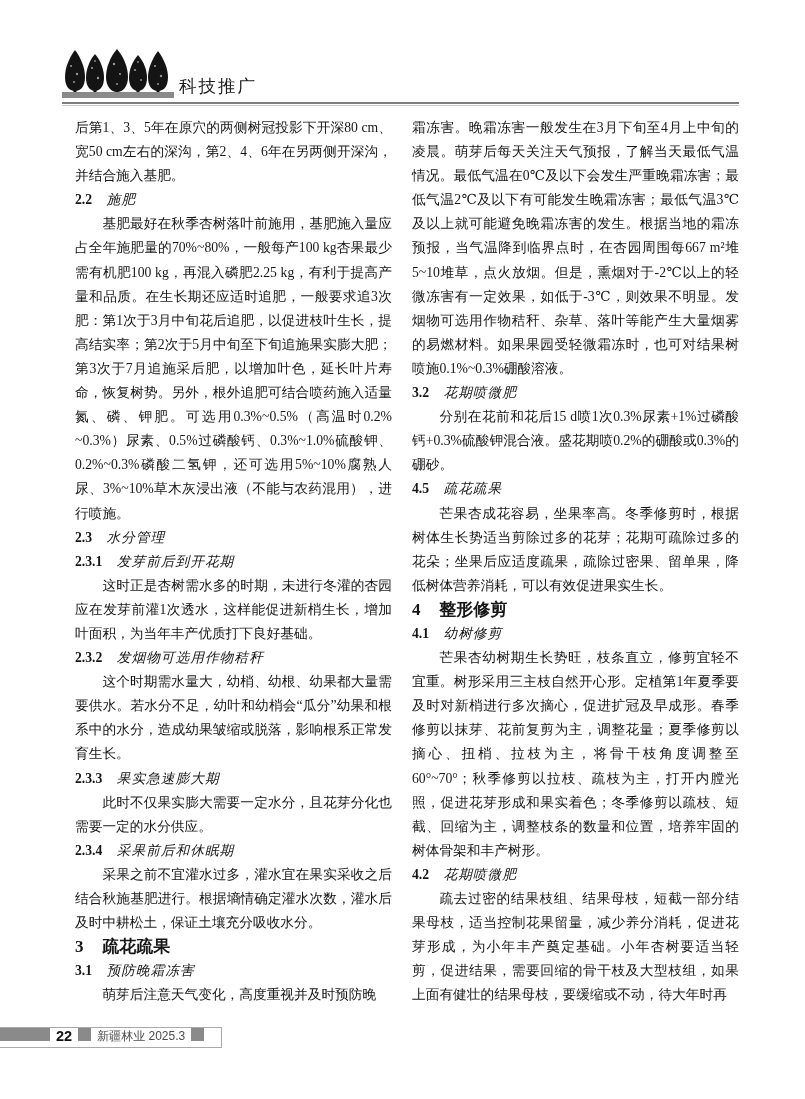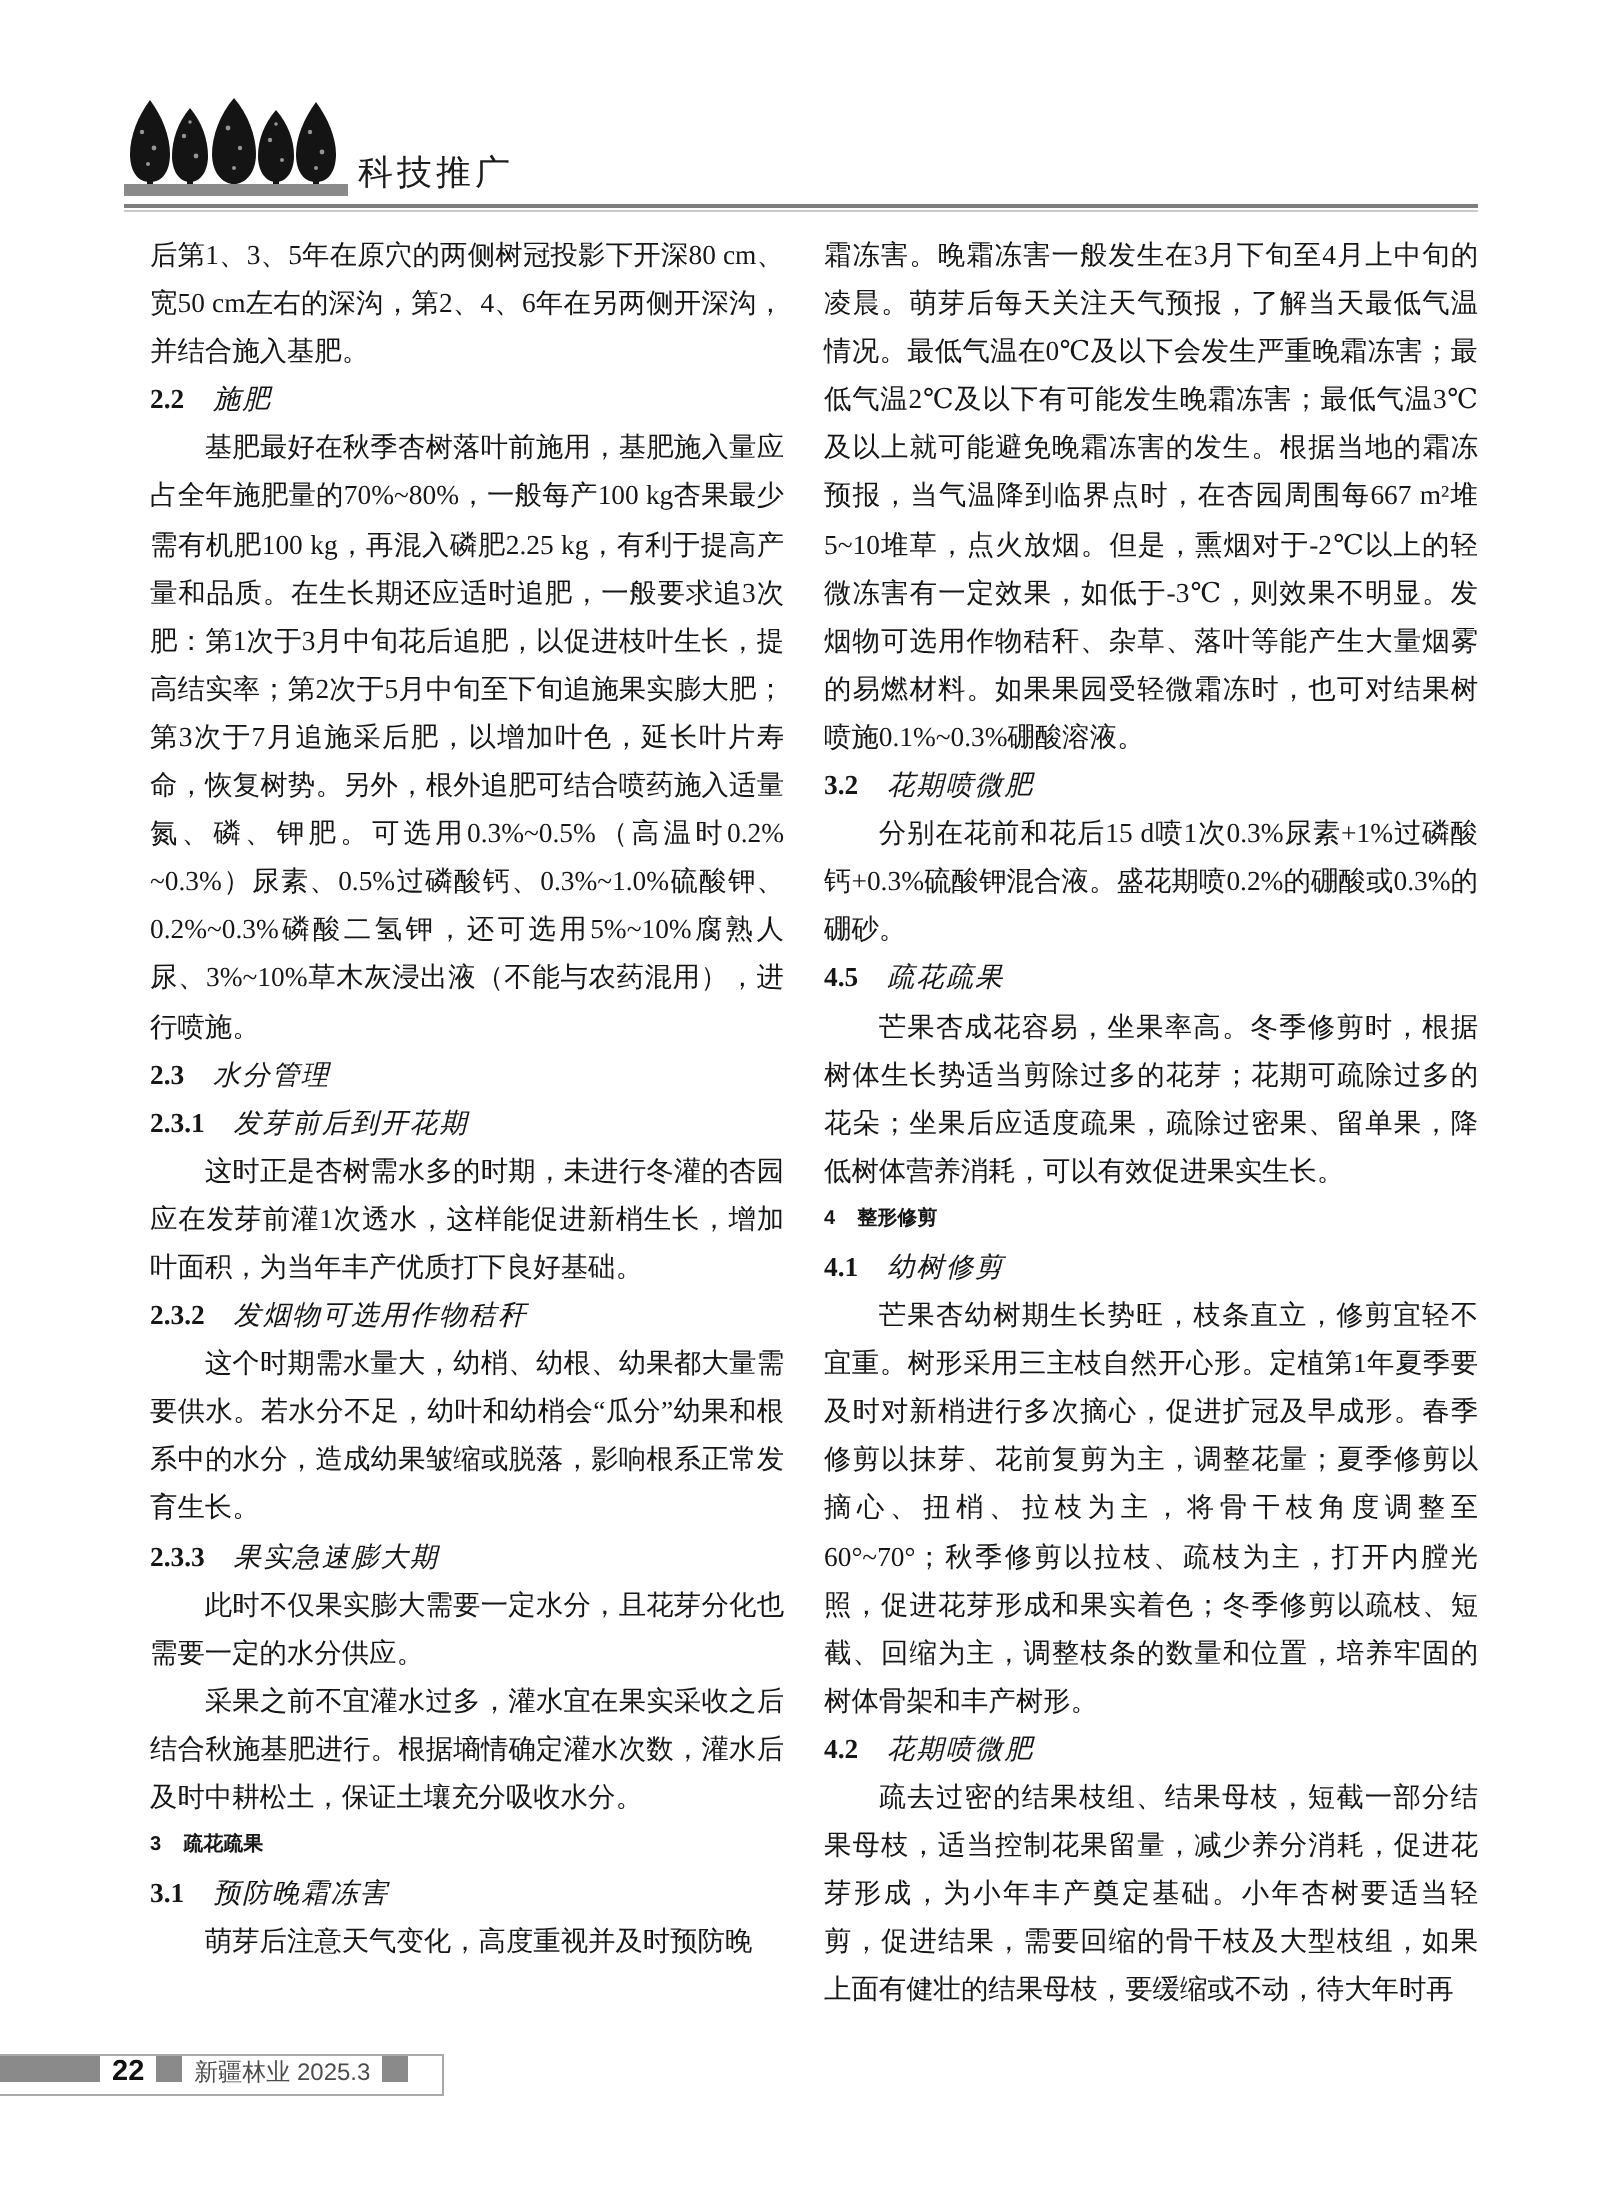--- a/index.html
+++ b/index.html
@@ -29,22 +29,22 @@
     position: absolute; top: 116px;
     font-size: 13.7px; line-height: 24.1px;
     text-align: justify; text-justify: inter-ideograph;
     color: #161616;
   }
   .col-left  { left: 75px;  width: 317px; }
   .col-right { left: 412px; width: 327px; }
   .para { text-indent: 2em; }
   .para.noindent { text-indent: 0; }
   .h1 {
-    font-family: Liberation Sans, sans-serif;
-    font-weight: bold; font-size: 10px;
+    font-family: Liberation Serif, serif;
+    font-weight: bold; font-size: 17px;
   }
   .h1 .hnum { margin-right: 1.1em; }
   .h2 .hnum {
     font-weight: bold; font-family: "Liberation Serif", serif; margin-right: 1.05em;
   }
   .h2 .htitle {
     font-style: italic; letter-spacing: 1px;
   }
   
   .footer-box {
@@ -104,20 +104,21 @@
       <div class="para noindent">后第1、3、5年在原穴的两侧树冠投影下开深80 cm、宽50 cm左右的深沟，第2、4、6年在另两侧开深沟，并结合施入基肥。</div>
       <div class="h2"><span class="hnum">2.2</span><span class="htitle">施肥</span></div>
       <div class="para">基肥最好在秋季杏树落叶前施用，基肥施入量应占全年施肥量的70%~80%，一般每产100 kg杏果最少需有机肥100 kg，再混入磷肥2.25 kg，有利于提高产量和品质。在生长期还应适时追肥，一般要求追3次肥：第1次于3月中旬花后追肥，以促进枝叶生长，提高结实率；第2次于5月中旬至下旬追施果实膨大肥；第3次于7月追施采后肥，以增加叶色，延长叶片寿命，恢复树势。另外，根外追肥可结合喷药施入适量氮、磷、钾肥。可选用0.3%~0.5%（高温时0.2% ~0.3%）尿素、0.5%过磷酸钙、0.3%~1.0%硫酸钾、0.2%~0.3%磷酸二氢钾，还可选用5%~10%腐熟人尿、3%~10%草木灰浸出液（不能与农药混用），进行喷施。</div>
       <div class="h2"><span class="hnum">2.3</span><span class="htitle">水分管理</span></div>
       <div class="h2"><span class="hnum">2.3.1</span><span class="htitle">发芽前后到开花期</span></div>
       <div class="para">这时正是杏树需水多的时期，未进行冬灌的杏园应在发芽前灌1次透水，这样能促进新梢生长，增加叶面积，为当年丰产优质打下良好基础。</div>
       <div class="h2"><span class="hnum">2.3.2</span><span class="htitle">发烟物可选用作物秸秆</span></div>
       <div class="para">这个时期需水量大，幼梢、幼根、幼果都大量需要供水。若水分不足，幼叶和幼梢会“瓜分”幼果和根系中的水分，造成幼果皱缩或脱落，影响根系正常发育生长。</div>
       <div class="h2"><span class="hnum">2.3.3</span><span class="htitle">果实急速膨大期</span></div>
       <div class="para">此时不仅果实膨大需要一定水分，且花芽分化也需要一定的水分供应。</div>
+      <div class="h2"><span class="hnum">2.3.4</span><span class="htitle">采果前后和休眠期</span></div>
       <div class="para">采果之前不宜灌水过多，灌水宜在果实采收之后结合秋施基肥进行。根据墒情确定灌水次数，灌水后及时中耕松土，保证土壤充分吸收水分。</div>
       <div class="h1"><span class="hnum">3</span><span class="htitle">疏花疏果</span></div>
       <div class="h2"><span class="hnum">3.1</span><span class="htitle">预防晚霜冻害</span></div>
       <div class="para">萌芽后注意天气变化，高度重视并及时预防晚</div>
     </div>
   <div class="col col-right" id="col-right">
       <div class="para noindent">霜冻害。晚霜冻害一般发生在3月下旬至4月上中旬的凌晨。萌芽后每天关注天气预报，了解当天最低气温情况。最低气温在0℃及以下会发生严重晚霜冻害；最低气温2℃及以下有可能发生晚霜冻害；最低气温3℃及以上就可能避免晚霜冻害的发生。根据当地的霜冻预报，当气温降到临界点时，在杏园周围每667 m²堆5~10堆草，点火放烟。但是，熏烟对于-2℃以上的轻微冻害有一定效果，如低于-3℃，则效果不明显。发烟物可选用作物秸秆、杂草、落叶等能产生大量烟雾的易燃材料。如果果园受轻微霜冻时，也可对结果树喷施0.1%~0.3%硼酸溶液。</div>
       <div class="h2"><span class="hnum">3.2</span><span class="htitle">花期喷微肥</span></div>
       <div class="para">分别在花前和花后15 d喷1次0.3%尿素+1%过磷酸钙+0.3%硫酸钾混合液。盛花期喷0.2%的硼酸或0.3%的硼砂。</div>
       <div class="h2"><span class="hnum">4.5</span><span class="htitle">疏花疏果</span></div>

